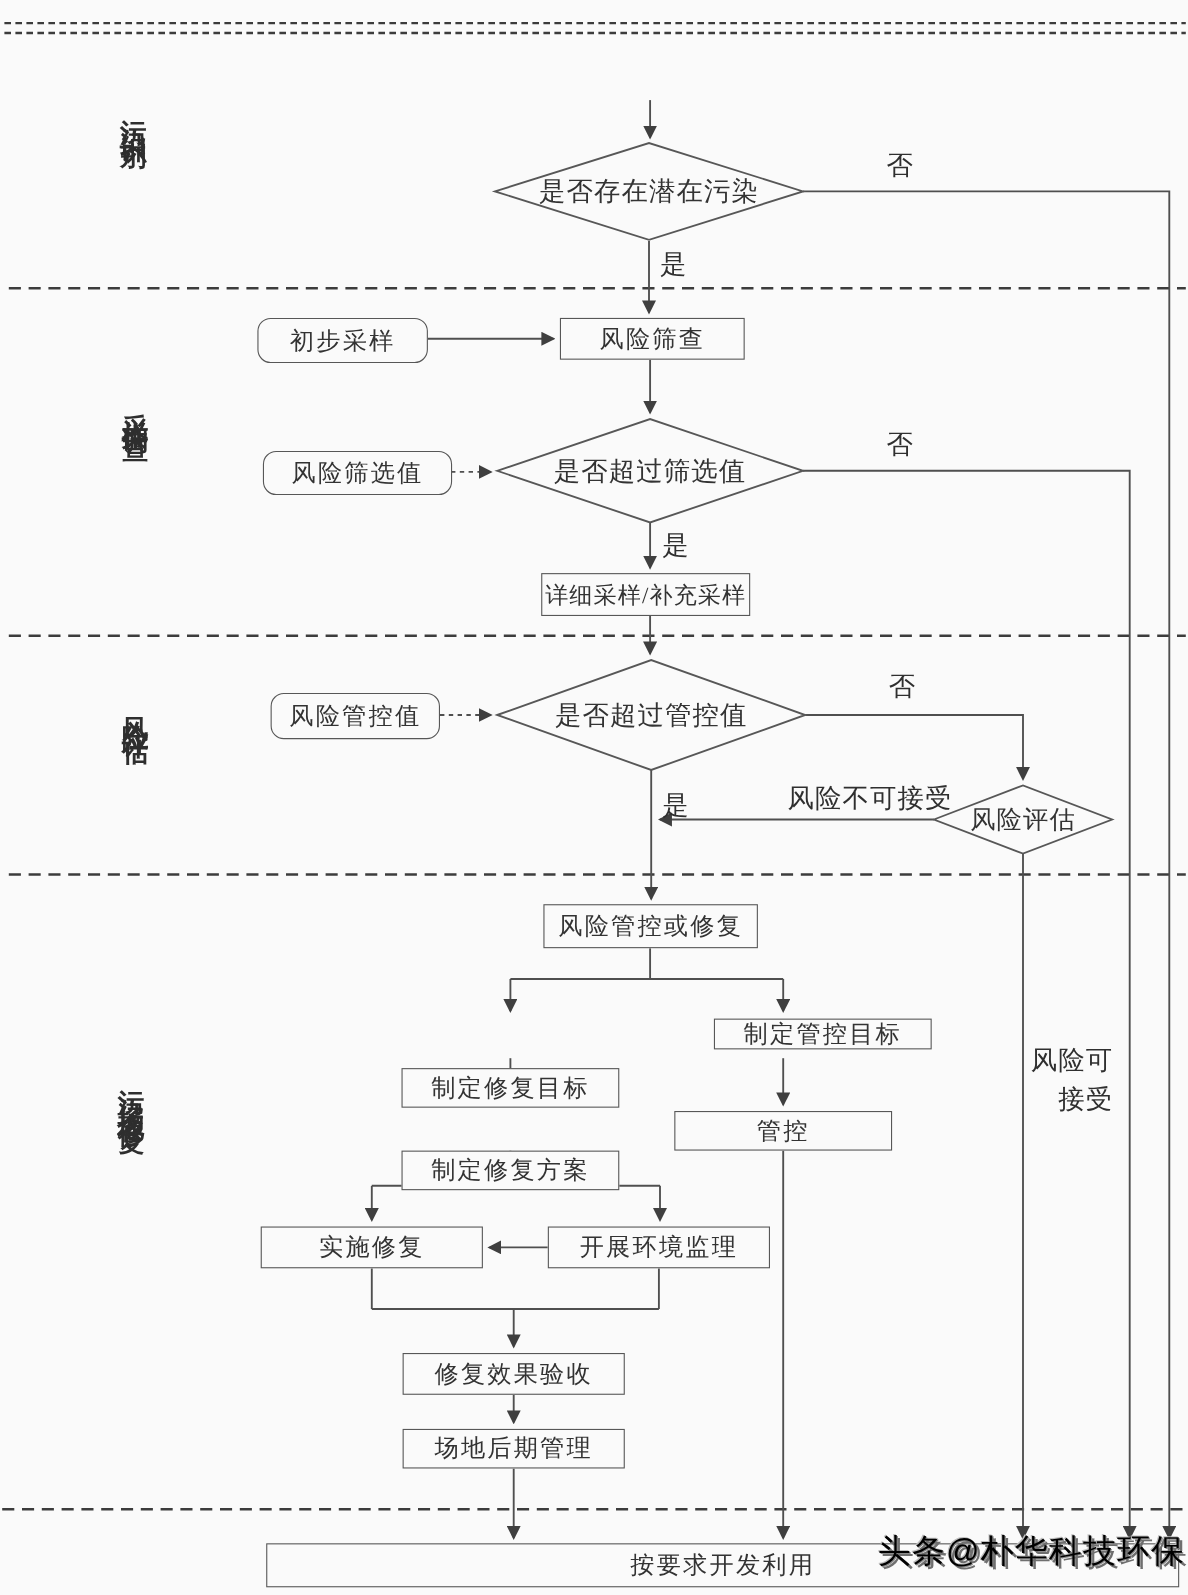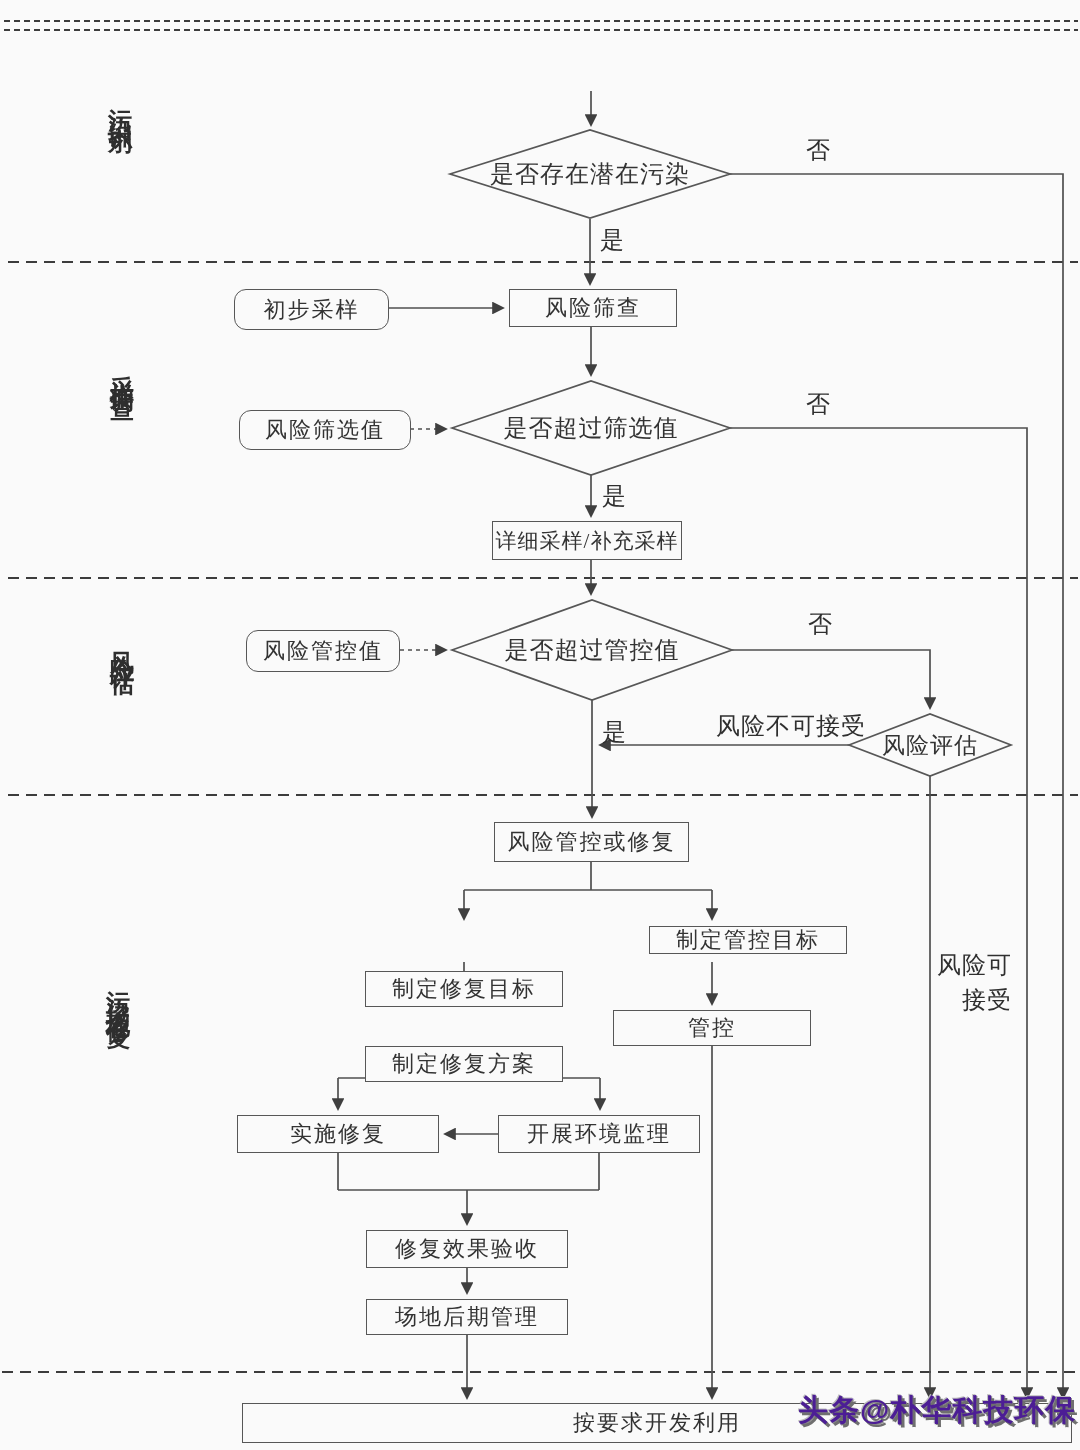--- a/index.html
+++ b/index.html
@@ -39,23 +39,23 @@
     position:absolute;
     writing-mode:vertical-rl;
     text-orientation:upright;
     font-size:24px;font-weight:bold;color:#2e2e2e;
     letter-spacing:7px;
     z-index:3;
   }
   .small-text{font-size:21px;letter-spacing:1px;}
   #watermark{
     position:absolute;left:798px;top:1390px;
-    font-size:30px;font-weight:bold;
+    font-size:30px;font-weight:normal;
     font-family:"Liberation Sans","DejaVu Sans",sans-serif;
-    color:#4c1d95;
+    color:#000000;
     letter-spacing:1px;
     text-shadow:3px 3px 0 #6f6f6f,1px 1px 0 #8b8b8b,-1px -1px 0 #bdbdbd;
     z-index:5;
     white-space:nowrap;
   }
   .wrap-3{width:80px;text-align:right;line-height:1.45;}
 </style>
 </head>
 <body>
 

